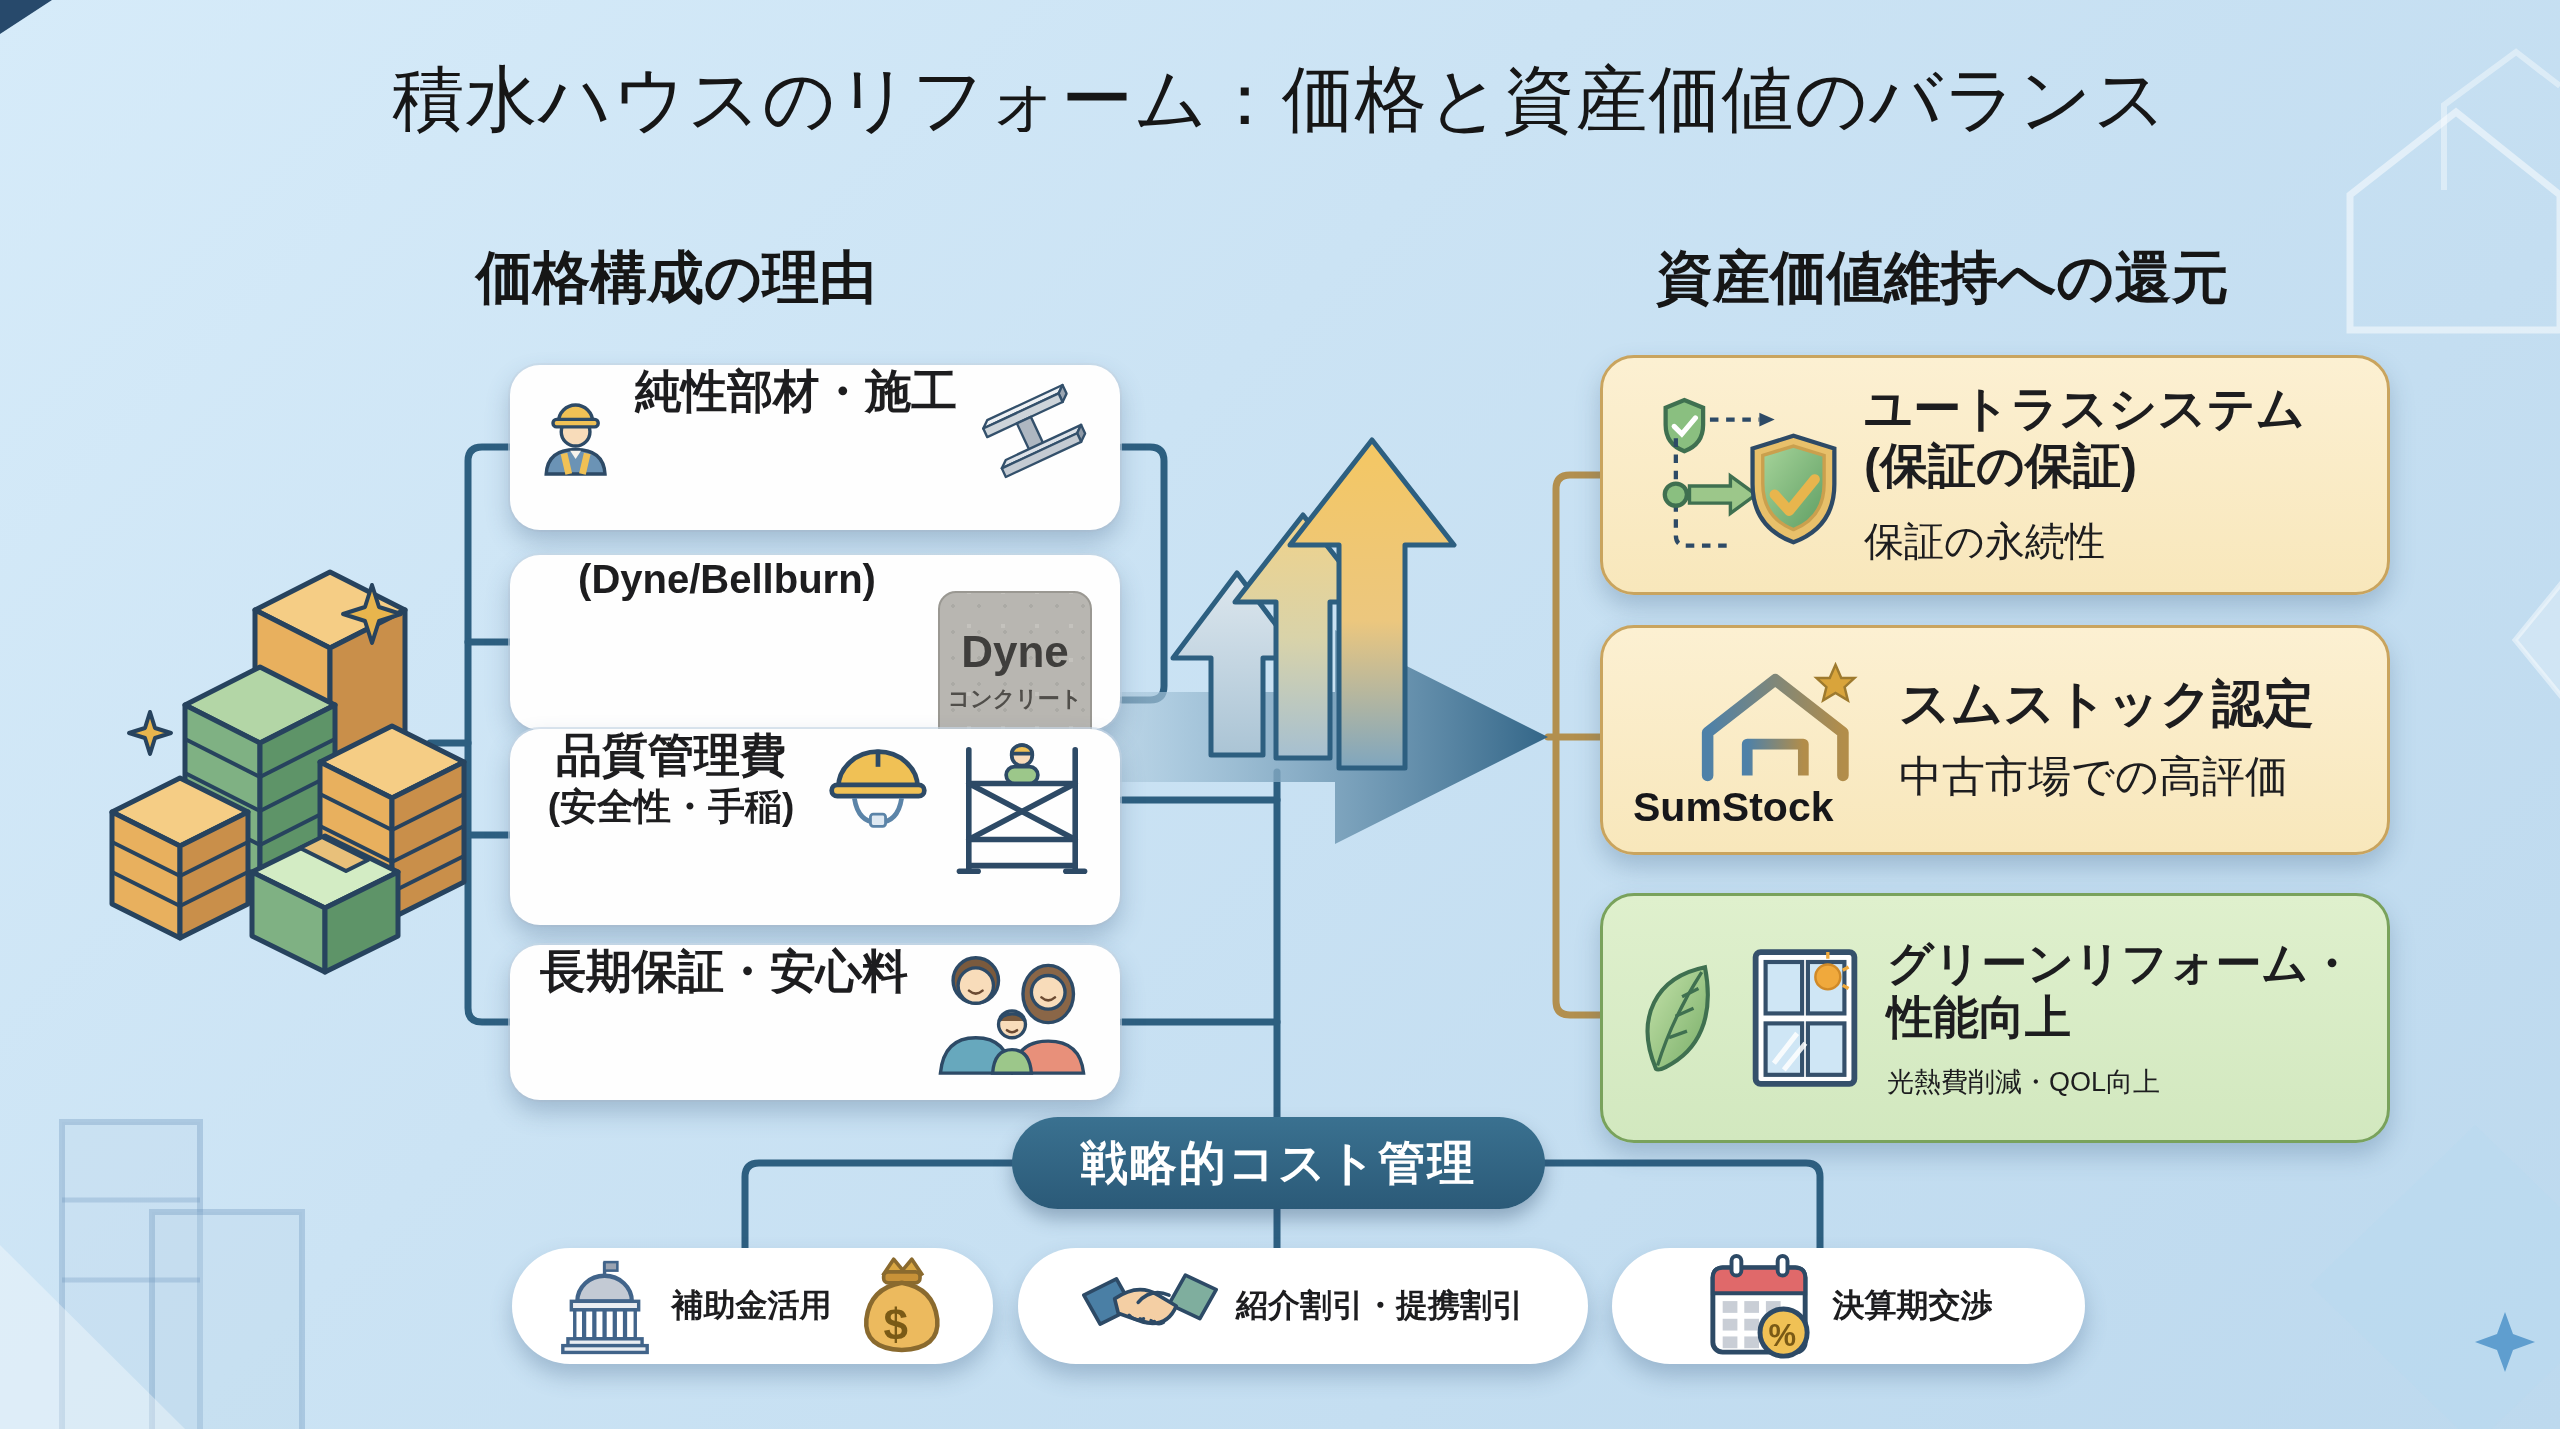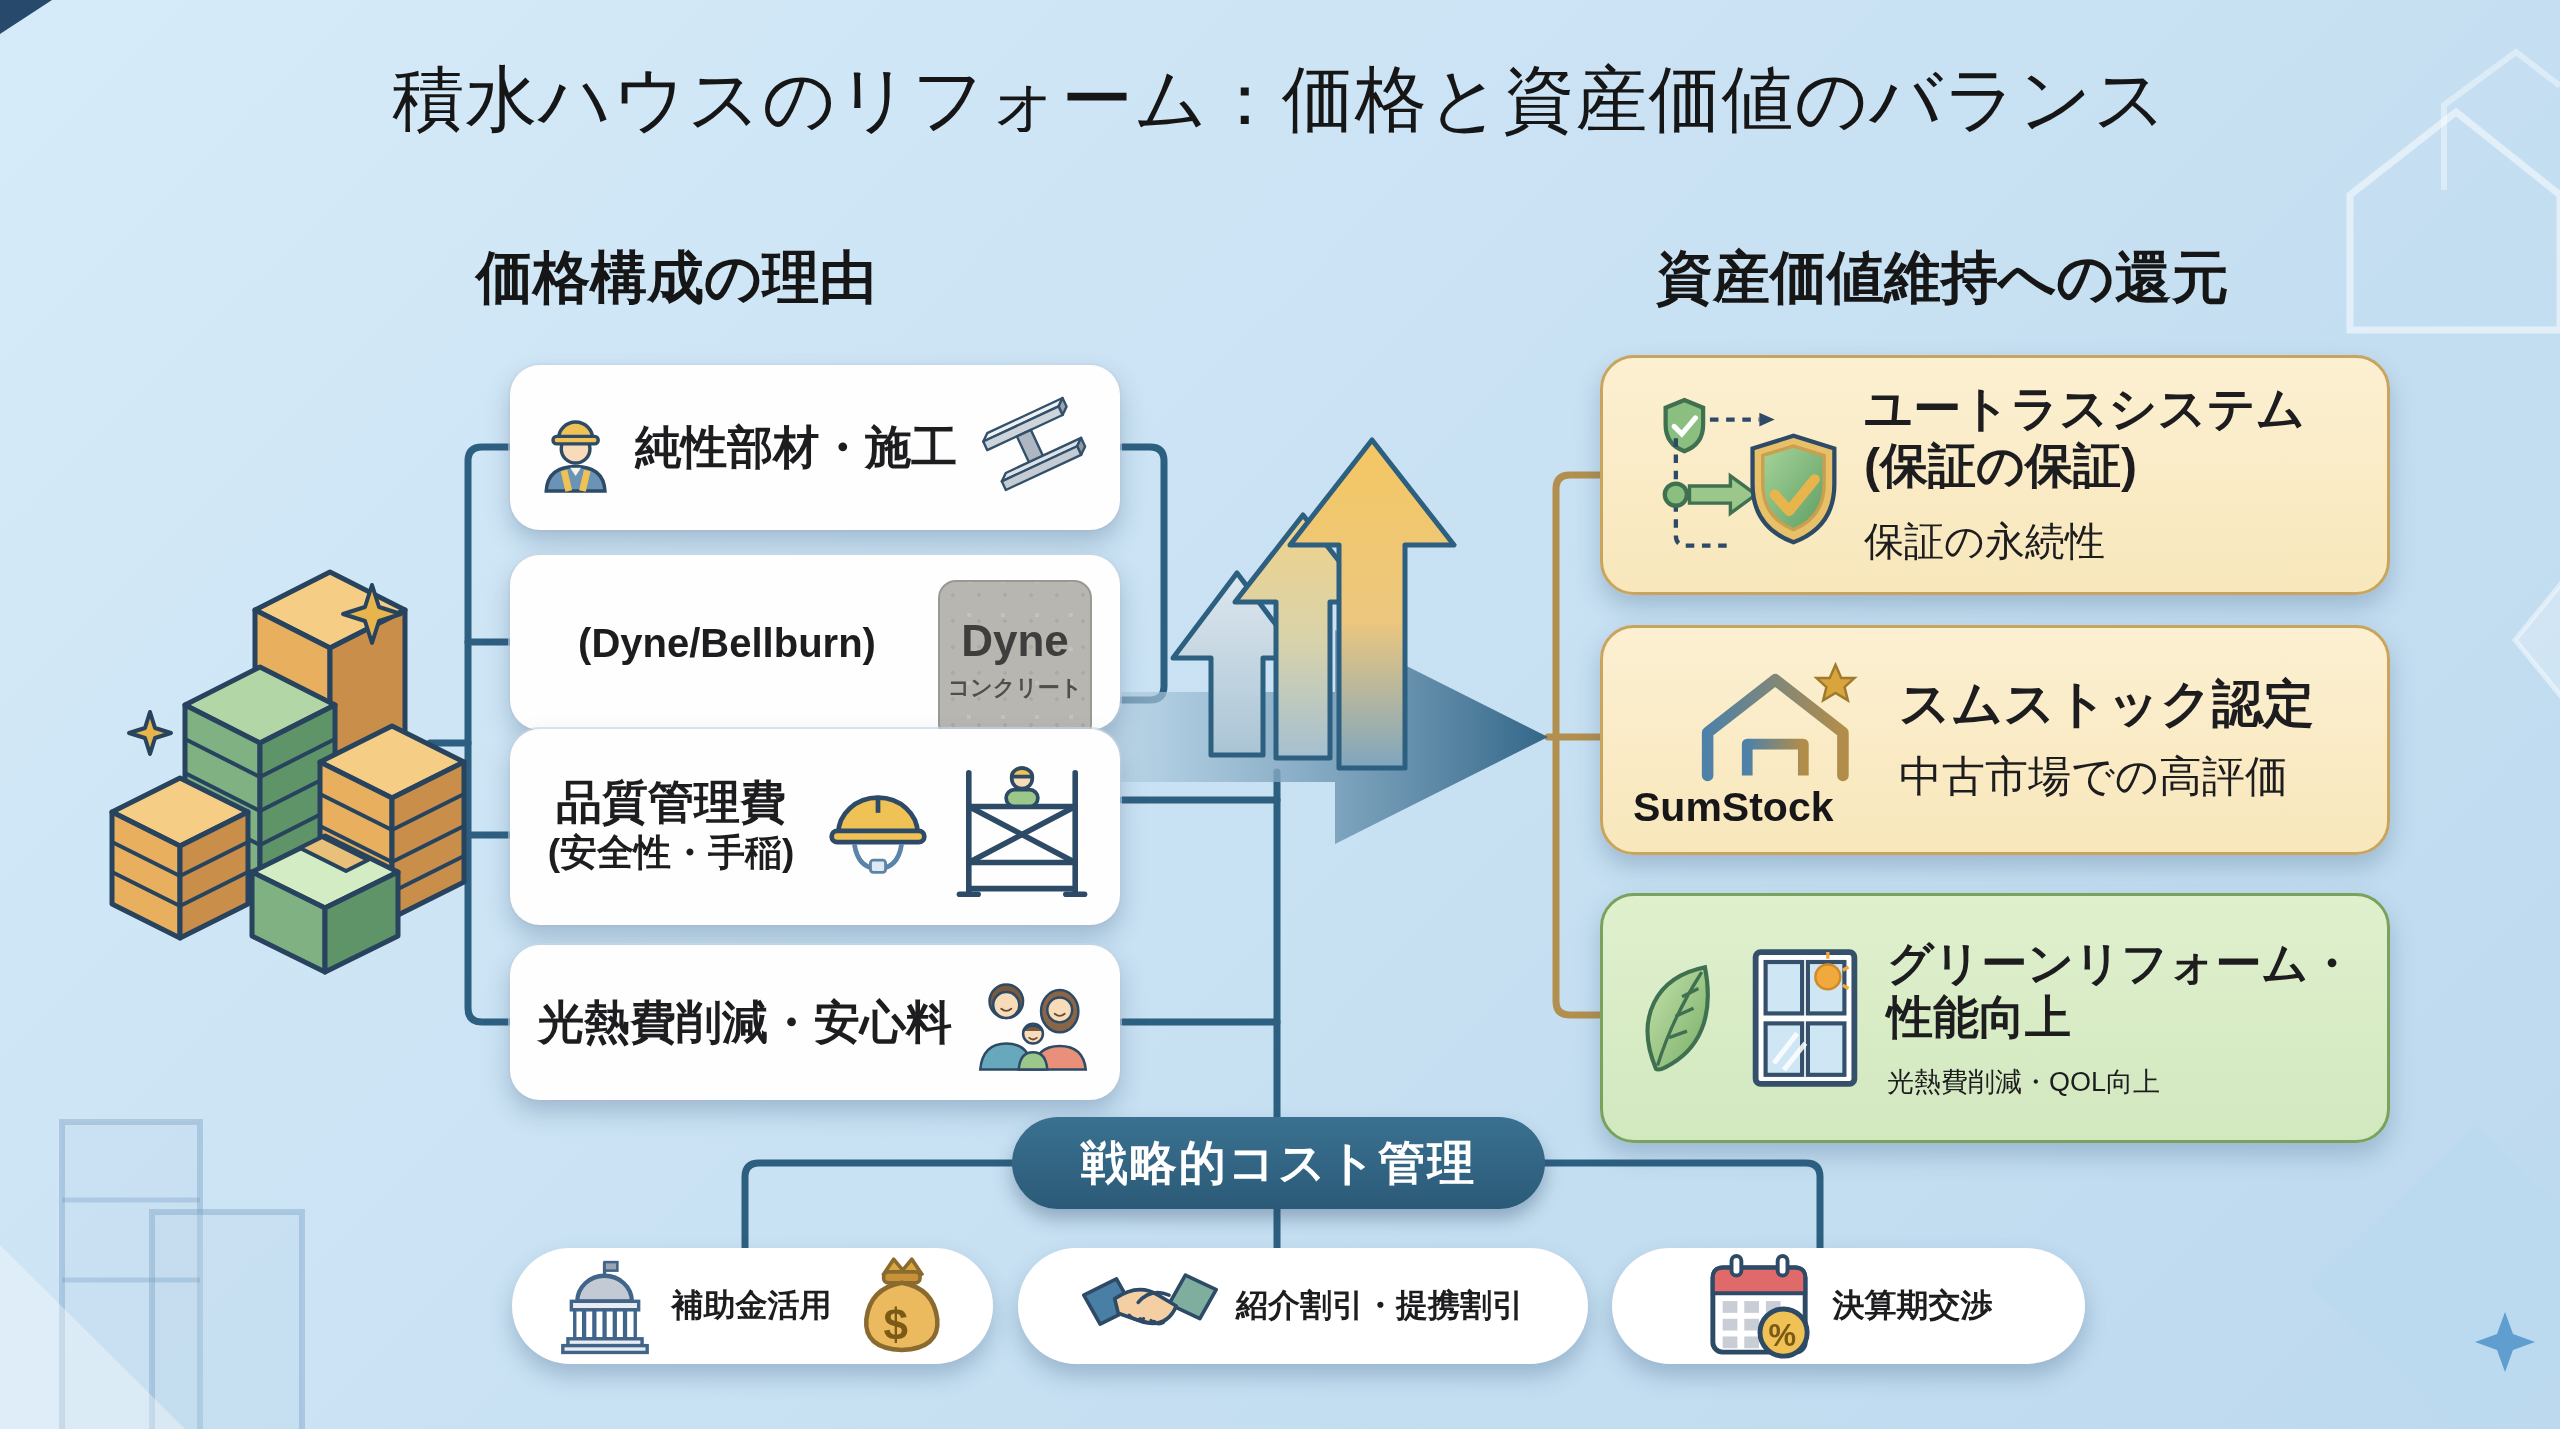--- a/index.html
+++ b/index.html
@@ -11,21 +11,21 @@
   svg{display:block}
   .layer{position:absolute;left:0;top:0;width:2560px;height:1429px;pointer-events:none}
   .title{position:absolute;top:52px;left:0;width:2560px;text-align:center;
     font-size:72px;font-weight:400;letter-spacing:1px;color:#161616;}
   .heading{position:absolute;font-size:57px;font-weight:800;color:#161616;white-space:nowrap}
   .heading.left{left:476px;top:240px}
   .heading.right{left:1656px;top:240px}
 
   .box{position:absolute;left:510px;width:610px;background:#fefefe;border-radius:30px;
     box-shadow:0 12px 24px rgba(55,90,125,.30),0 0 0 2px rgba(205,220,233,.65);
-    display:flex;align-items:center;padding:0 28px;gap:22px;box-sizing:border-box;}
+    display:flex;align-items:flex-start;padding:0 28px;gap:22px;box-sizing:border-box;}
   .box .lbl{font-size:46px;font-weight:800;line-height:1.15;white-space:nowrap}
   .box .lbl2{font-size:40px;font-weight:800;line-height:1.2;white-space:nowrap}
   .box .sub2{font-size:37px;font-weight:700}
   .grow{flex:1;text-align:center}
   .tcol{display:flex;flex-direction:column;justify-content:center}
 
   .rbox{position:absolute;left:1600px;width:790px;border-radius:34px;
     display:flex;align-items:center;gap:26px;padding:0 30px;box-sizing:border-box;
     box-shadow:0 12px 24px rgba(55,90,125,.28);}
   .rbox.cream{background:linear-gradient(180deg,#fcf0d2,#f8e7bb);border:3px solid #c9a45e}
@@ -256,21 +256,21 @@
         <line x1="8" y1="152" x2="28" y2="152"></line>
           <line x1="122" y1="152" x2="142" y2="152"></line>
       </g>
       <rect x="58" y="40" width="34" height="18" rx="9" fill="#9cc78a" stroke="#2d4a66" stroke-width="4"></rect>
       <circle cx="75" cy="28" r="11" fill="#f8dcba" stroke="#2d4a66" stroke-width="4"></circle>
       <path d="M64 26 a11 9 0 0 1 22 0 Z" fill="#f0c155" stroke="#2d4a66" stroke-width="4"></path>
     </svg>
   </div>
 
   <div class="box" style="top:945px;height:155px">
-    <span class="lbl grow">光熱費削減・安心料</span>
+    <span class="lbl grow">長期保証・安心料</span>
     <svg width="160" height="130" viewBox="0 0 190 150">
       <circle cx="52" cy="40" r="27" fill="#7a5a3d" stroke="#2d4a66" stroke-width="4"></circle>
       <circle cx="52" cy="46" r="21" fill="#f8dcba" stroke="#2d4a66" stroke-width="4"></circle>
       <path d="M10 150 Q14 108 52 108 Q90 108 94 150 Z" fill="#67a8bd" stroke="#2d4a66" stroke-width="4"></path>
       <ellipse cx="138" cy="56" rx="30" ry="34" fill="#8a6647" stroke="#2d4a66" stroke-width="4"></ellipse>
       <circle cx="138" cy="54" r="20" fill="#f8dcba" stroke="#2d4a66" stroke-width="4"></circle>
       <path d="M96 150 Q100 112 138 112 Q176 112 180 150 Z" fill="#e8907a" stroke="#2d4a66" stroke-width="4"></path>
       <circle cx="95" cy="92" r="16" fill="#f8dcba" stroke="#2d4a66" stroke-width="4"></circle>
       <path d="M80 88 a16 13 0 0 1 30 0" fill="#7a5a3d" stroke="#2d4a66" stroke-width="4"></path>
       <path d="M72 150 Q74 122 95 122 Q116 122 118 150 Z" fill="#9cc78a" stroke="#2d4a66" stroke-width="4"></path>

